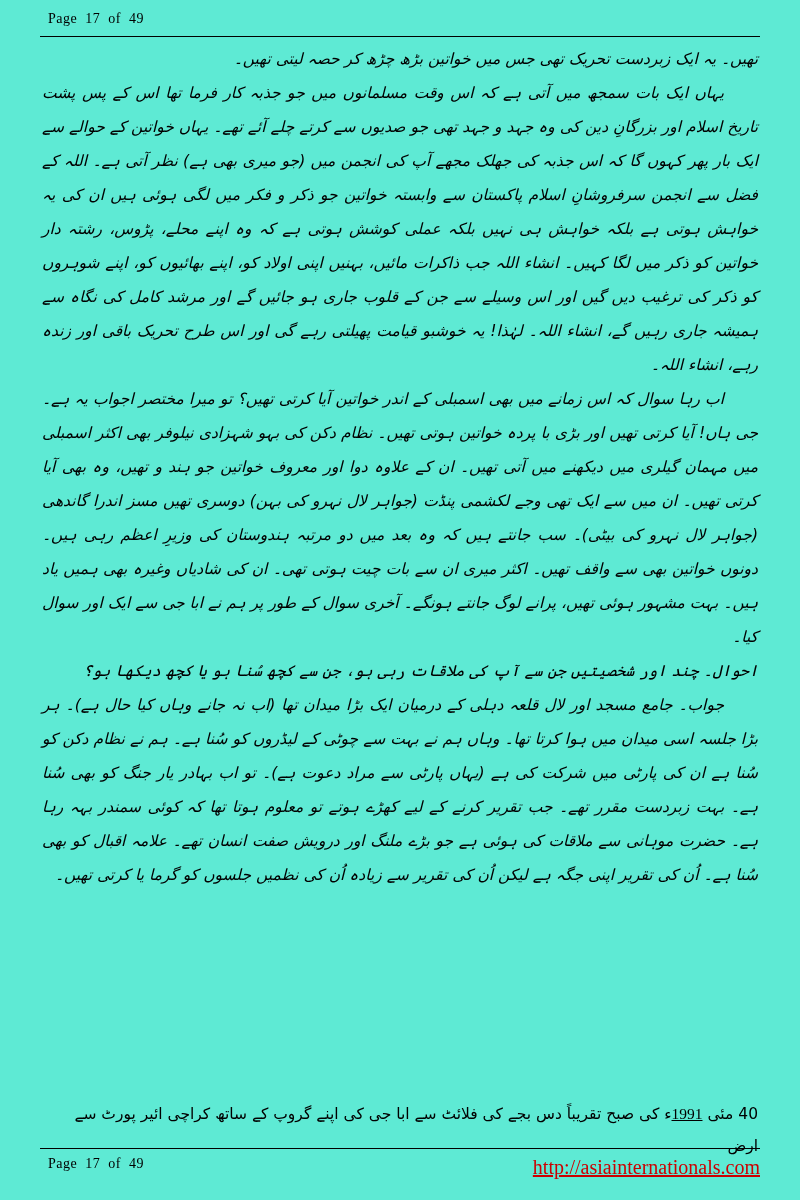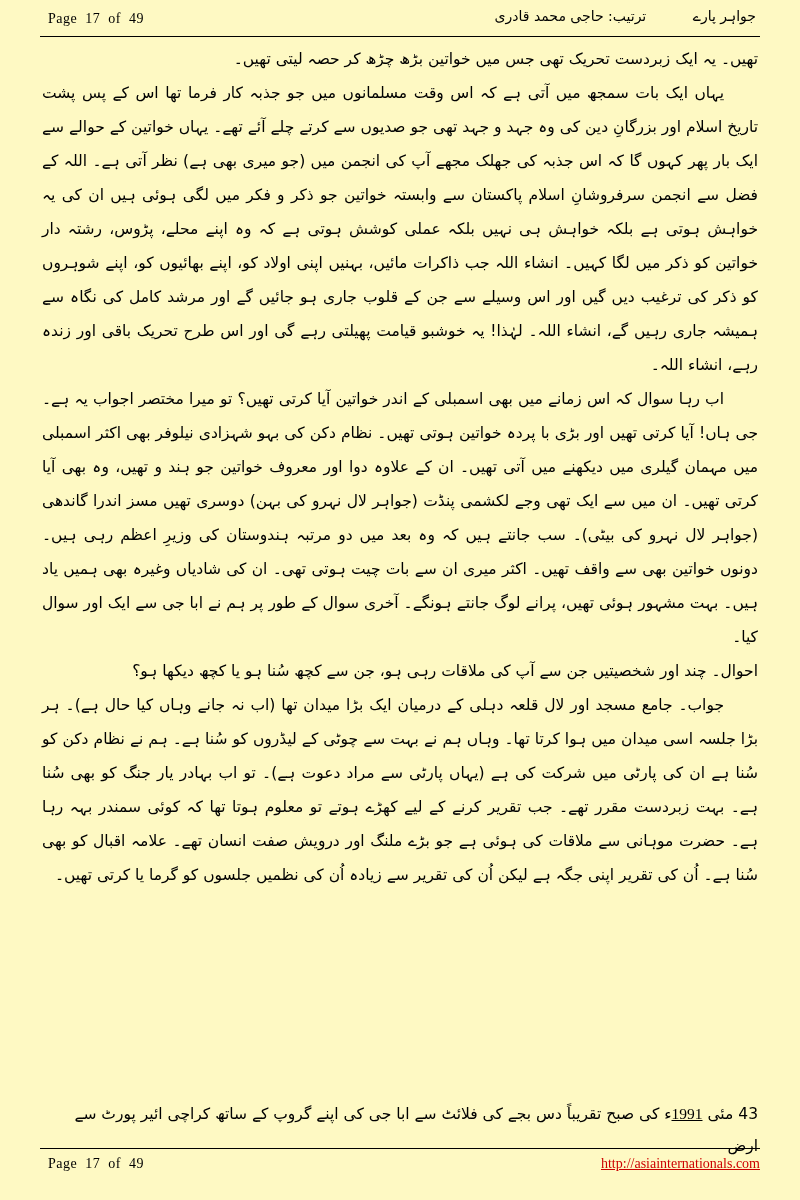--- a/index.html
+++ b/index.html
@@ -4,21 +4,21 @@
 <style>
   html, body {
     margin: 0;
     padding: 0;
     background: #ffffff;
   }
   .page {
     position: relative;
     width: 800px;
     height: 1200px;
-    background: #fef9c3;
+    background: #5eead4;
     box-sizing: border-box;
     font-family: "DejaVu Sans", sans-serif;
     overflow: hidden;
   }
 
   
   .header {
     position: absolute;
     top: 8px;
     left: 0;
@@ -73,21 +73,21 @@
     font-size: 14px;
     letter-spacing: 0.5px;
     color: #000;
     white-space: pre;
   }
   .footer-right {
     position: absolute;
     right: 40px;
     top: 2px;
     font-family: "Liberation Serif", serif;
-    font-size: 14px;
+    font-size: 20px;
     color: #cc0000;
     text-decoration: underline;
     white-space: nowrap;
   }
 
   
   .body-text {
     position: absolute;
     left: 42px;
     top: 42px;
@@ -98,20 +98,21 @@
     font-family: "DejaVu Sans", sans-serif;
     font-size: 15.5px;
     line-height: 34px;
     color: #000;
   }
   .body-text p {
     margin: 0 0 0 0;
     padding: 0;
     text-align: justify;
     text-align-last: justify;
+    font-style: italic;
   }
   .body-text p.last-line-right {
     text-align-last: right;
   }
   .body-text p.indent {
     text-indent: 34px;
   }
 
   .final-para {
     position: absolute;
@@ -130,37 +131,33 @@
     font-family: "Liberation Serif", serif;
   }
 </style>
 </head>
 <body>
 
 <div class="page">
 
   <div class="header">
     <div class="header-left">Page  17  of  49</div>
-    <div class="header-right">
-      <span class="title-main">جواہر پارے</span>
-      <span>ترتیب: حاجی محمد قادری</span>
-    </div>
   </div>
   <div class="rule top"></div>
 
   <div class="body-text">
     <p class="last-line-right">تھیں۔ یہ ایک زبردست تحریک تھی جس میں خواتین بڑھ چڑھ کر حصہ لیتی تھیں۔</p>
     <p class="indent last-line-right">یہاں ایک بات سمجھ میں آتی ہے کہ اس وقت مسلمانوں میں جو جذبہ کار فرما تھا اس کے پس پشت تاریخ اسلام اور بزرگانِ دین کی وہ جہد و جہد تھی جو صدیوں سے کرتے چلے آئے تھے۔ یہاں خواتین کے حوالے سے ایک بار پھر کہوں گا کہ اس جذبہ کی جھلک مجھے آپ کی انجمن میں (جو میری بھی ہے) نظر آتی ہے۔ اللہ کے فضل سے انجمن سرفروشانِ اسلام پاکستان سے وابستہ خواتین جو ذکر و فکر میں لگی ہوئی ہیں ان کی یہ خواہش ہوتی ہے بلکہ خواہش ہی نہیں بلکہ عملی کوشش ہوتی ہے کہ وہ اپنے محلے، پڑوس، رشتہ دار خواتین کو ذکر میں لگا کہیں۔ انشاء اللہ جب ذاکرات مائیں، بہنیں اپنی اولاد کو، اپنے بھائیوں کو، اپنے شوہروں کو ذکر کی ترغیب دیں گیں اور اس وسیلے سے جن کے قلوب جاری ہو جائیں گے اور مرشد کامل کی نگاہ سے ہمیشہ جاری رہیں گے، انشاء اللہ۔ لہٰذا! یہ خوشبو قیامت پھیلتی رہے گی اور اس طرح تحریک باقی اور زندہ رہے، انشاء اللہ۔</p>
     <p class="indent last-line-right">اب رہا سوال کہ اس زمانے میں بھی اسمبلی کے اندر خواتین آیا کرتی تھیں؟ تو میرا مختصر اجواب یہ ہے۔ جی ہاں! آیا کرتی تھیں اور بڑی با پردہ خواتین ہوتی تھیں۔ نظام دکن کی بہو شہزادی نیلوفر بھی اکثر اسمبلی میں مہمان گیلری میں دیکھنے میں آتی تھیں۔ ان کے علاوہ  دوا اور معروف خواتین جو ہند و تھیں، وہ بھی آیا کرتی تھیں۔ ان میں سے ایک تھی  وجے لکشمی پنڈت (جواہر لال نہرو کی بہن) دوسری تھیں  مسز اندرا گاندھی (جواہر لال نہرو کی بیٹی)۔ سب جانتے ہیں کہ وہ بعد میں دو مرتبہ ہندوستان کی وزیرِ اعظم رہی ہیں۔ دونوں خواتین بھی سے واقف تھیں۔  اکثر میری ان سے بات چیت ہوتی تھی۔ ان کی شادیاں وغیرہ بھی ہمیں یاد ہیں۔ بہت مشہور ہوئی تھیں، پرانے لوگ جانتے ہونگے۔ آخری سوال کے طور پر ہم نے ابا جی سے ایک اور سوال کیا۔</p>
     <p class="last-line-right">احوال۔ چند اور شخصیتیں جن سے آپ کی ملاقات رہی ہو، جن سے کچھ سُنا ہو یا کچھ دیکھا ہو؟</p>
     <p class="indent last-line-right">جواب۔ جامع مسجد اور لال قلعہ دہلی کے درمیان ایک بڑا میدان تھا (اب نہ جانے وہاں کیا حال ہے)۔ ہر بڑا جلسہ اسی میدان میں ہوا کرتا تھا۔ وہاں ہم نے بہت سے چوٹی کے لیڈروں کو سُنا ہے۔ ہم نے نظام دکن کو سُنا ہے ان کی پارٹی میں شرکت کی ہے (یہاں پارٹی سے مراد  دعوت ہے)۔ تو اب بہادر یار جنگ کو بھی سُنا ہے۔ بہت زبردست مقرر تھے۔ جب تقریر کرنے کے لیے کھڑے ہوتے تو معلوم ہوتا تھا کہ کوئی سمندر بہہ رہا ہے۔ حضرت موہانی سے ملاقات کی ہوئی ہے جو بڑے ملنگ اور درویش صفت انسان تھے۔ علامہ اقبال کو بھی سُنا ہے۔ اُن کی تقریر اپنی جگہ ہے لیکن اُن کی تقریر سے زیادہ اُن کی نظمیں جلسوں کو گرما یا کرتی تھیں۔</p>
   </div>
 
   <div class="final-para">
-    <span>43 مئی </span><span class="year">1991</span><span>ء  کی صبح تقریباً دس بجے کی فلائٹ سے ابا جی کی اپنے گروپ کے ساتھ کراچی ائیر پورٹ سے ارض</span>
+    <span>40 مئی </span><span class="year">1991</span><span>ء  کی صبح تقریباً دس بجے کی فلائٹ سے ابا جی کی اپنے گروپ کے ساتھ کراچی ائیر پورٹ سے ارض</span>
   </div>
 
   <div class="rule bottom"></div>
   <div class="footer">
     <div class="footer-left">Page  17  of  49</div>
     <div class="footer-right">http://asiainternationals.com</div>
   </div>
 
 </div>
 

